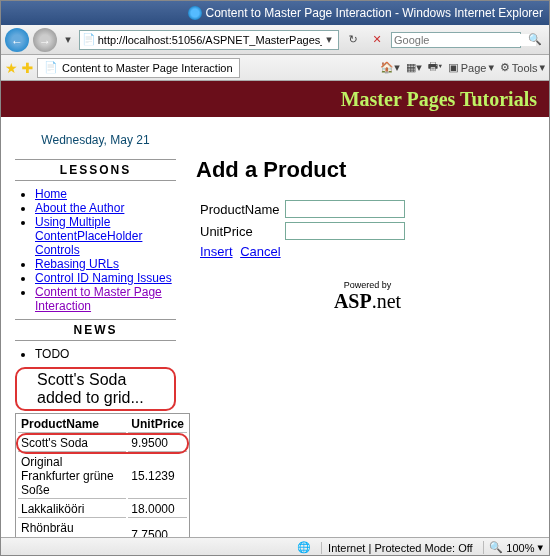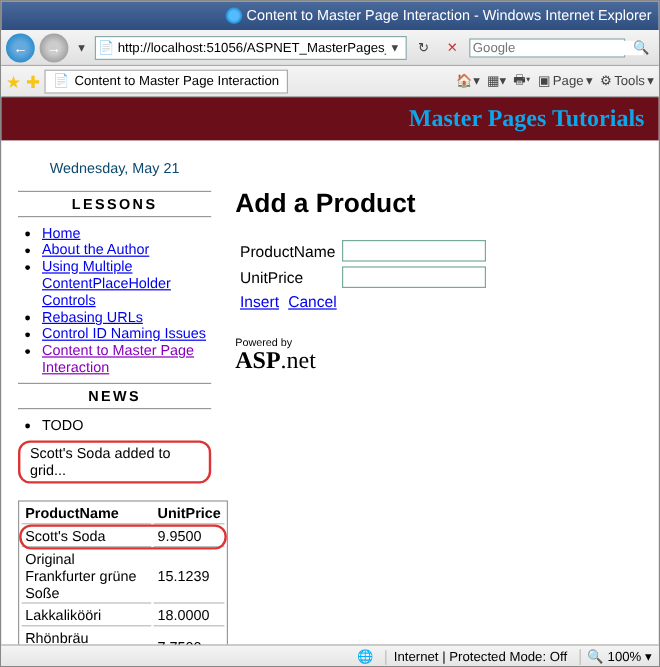--- a/index.html
+++ b/index.html
@@ -15,40 +15,40 @@
 .dd { width:14px;text-align:center;color:#444;}
 .smallbtn { width:20px;height:20px;display:flex;align-items:center;justify-content:center;color:#444;}
 .searchbar { width: 130px; display: flex; align-items: center; background: #fff; border: 1px solid #8aa; height: 16px; padding: 0 2px;}
 .searchbar input { border:none;flex:1;font-size:11px;outline:none;color:#888;}
 .tabbar { background: linear-gradient(#f4f4f4,#e8e8e8); height: 26px; display:flex;align-items:center;padding:0 4px;gap:4px;border-bottom:1px solid #aaa;}
 .tabbar .star{color:#f5c518;font-size:14px;}
 .tab { background:#fff;border:1px solid #aaa;height:20px;display:flex;align-items:center;padding:0 6px;font-size:11px;gap:4px;}
 .tool-right{margin-left:auto;display:flex;gap:6px;align-items:center;color:#444;}
 .tool-right span{font-size:11px;display:flex;align-items:center;gap:2px;}
 .page-body { display:flex;flex-direction:column;height:calc(556px - 24px - 30px - 26px - 20px);}
-.header-band { background:#6a0e1a;color:#0ea5e9;height:36px;display:flex;align-items:center;justify-content:flex-end;padding:0 12px;font-family:Georgia, serif;font-size:20px;font-weight:bold;}
+.header-band { background:#6a0e1a;color:#bef264;height:36px;display:flex;align-items:center;justify-content:flex-end;padding:0 12px;font-family:Georgia, serif;font-size:20px;font-weight:bold;}
 .content { display:flex;flex:1;overflow:hidden;}
 .sidebar { width:185px;padding:8px 10px 8px 14px;font-size:12px;}
 .datestamp{text-align:center;margin:8px 0 12px;color:#0c4a6e;}
 .sec-title{text-align:center;font-weight:bold;letter-spacing:2px;margin:6px 0;border-top:1px solid #999;border-bottom:1px solid #999;padding:3px 0;}
 .sidebar ul{list-style:disc;padding-left:20px;margin:6px 0;}
 .sidebar a{color:#00e;text-decoration:underline;}
 .sidebar a.visited{color:#80b;}
-.status-msg{border:2px solid #d33;border-radius:10px;padding:2px 8px;margin:4px 0 14px;font-size:12px;}
+.status-msg{border:2px solid #d33;border-radius:10px;padding:2px 20px;margin:4px 0 2px;font-size:16px;}
 .grid{border:1px solid #999;font-size:12px;width:175px;}
 .grid th,.grid td{border-bottom:1px solid #bbb;padding:1px 3px;text-align:left;}
 .grid th{font-weight:bold;}
 .grid td.num{text-align:left;}
 .main { flex:1;padding:14px 10px;margin-top:26px;}
 .main h1{font-size:22px;font-weight:bold;margin-bottom:14px;}
 .form-table{border:0;font-size:13px;}
 .form-table td{padding:1px 2px;}
 .form-table input{border:1px solid #7a9;height:18px;width:120px;}
 .form-links a{color:#00e;text-decoration:underline;font-size:13px;margin-right:4px;}
-.poweredby{margin-top:18px;font-size:9px;}
+.poweredby{margin-top:18px;font-size:9px;text-align:center;}
 .asp{font-family:Georgia,serif;font-size:20px;font-weight:bold;}
 .asp .net{font-weight:normal;}
 .statusbar{height:20px;background:linear-gradient(#f4f4f4,#e4e4e4);border-top:1px solid #aaa;display:flex;align-items:center;font-size:11px;padding:0 6px;gap:10px;}
 .statusbar .spacer{flex:1;}
 .statusbar .seg{border-left:1px solid #bbb;padding-left:6px;display:flex;align-items:center;gap:3px;}
 </style>
 </head>
 <body>
 
 <div class="titlebar">

